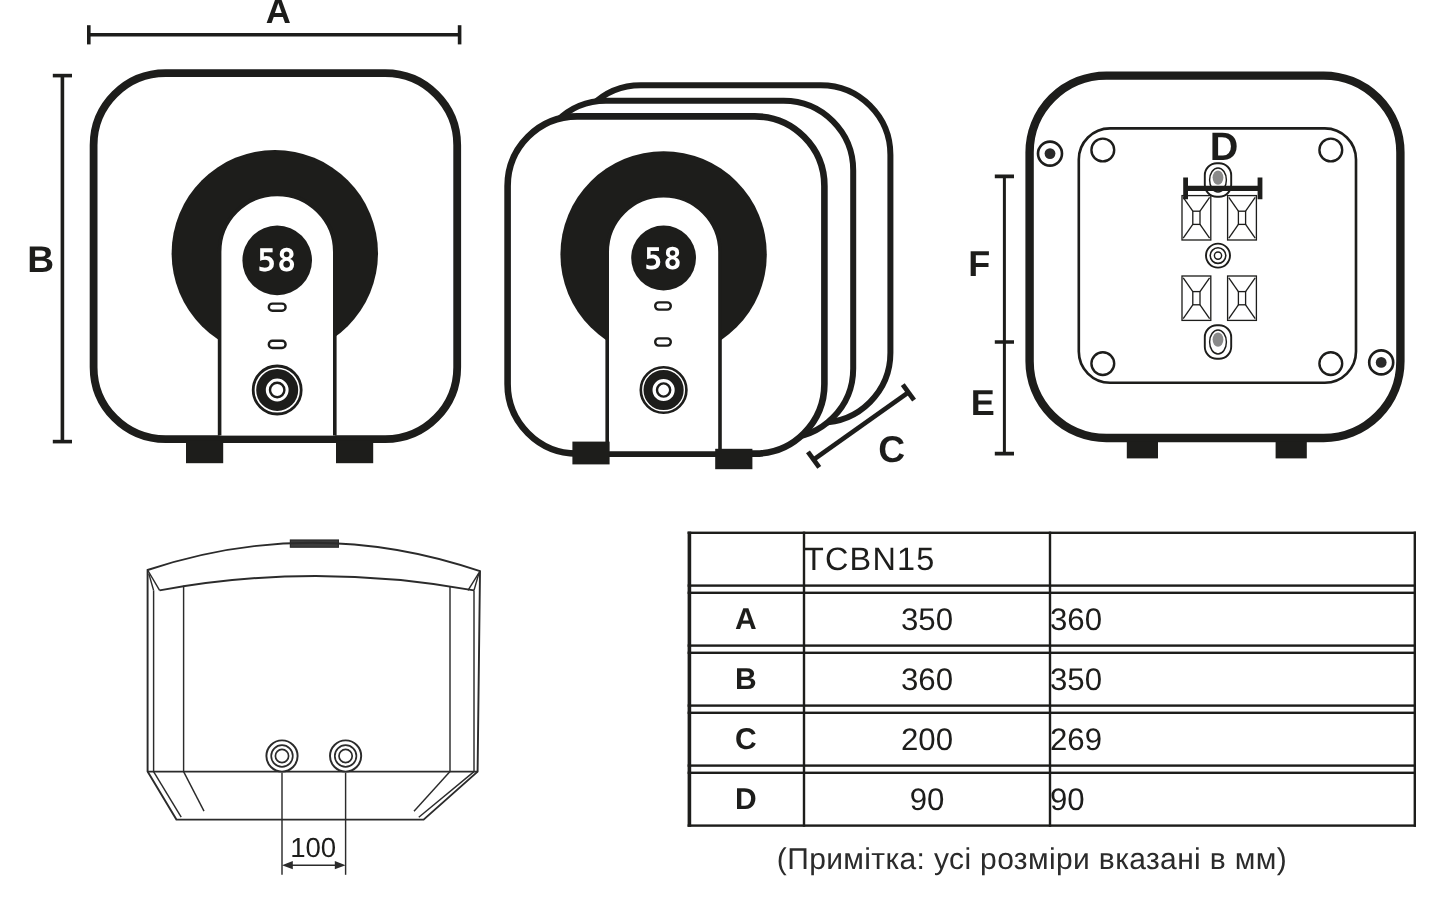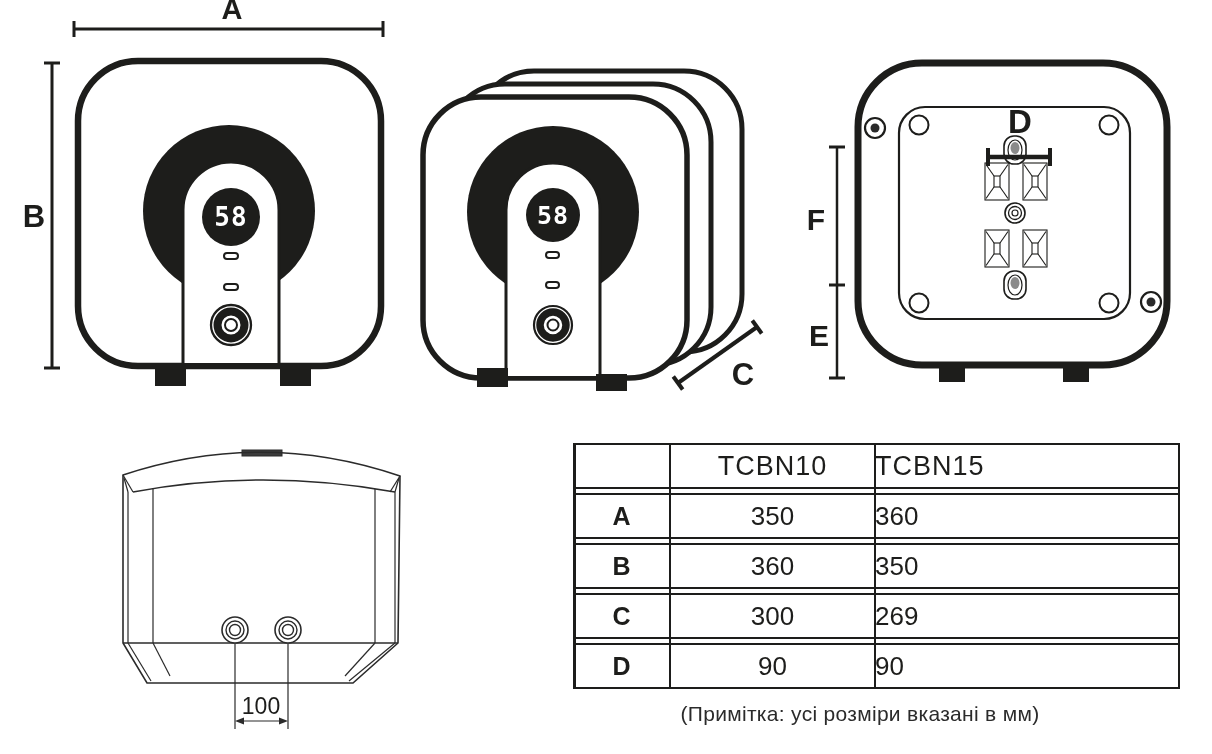--- a/index.html
+++ b/index.html
@@ -14,21 +14,21 @@
   .dims-table{position:absolute;left:573px;top:443px;width:607px;height:246px;}
   .vline{position:absolute;top:0;bottom:0;width:2.5px;background:#1d1d1b;z-index:2;}
   .t-row{position:relative;display:flex;align-items:center;height:46px;margin-bottom:4px;
          border-top:2.5px solid #1d1d1b;border-bottom:2.5px solid #1d1d1b;box-sizing:border-box;}
   .t-row:last-child{margin-bottom:0;}
   .c0{width:97px;text-align:center;font-weight:bold;font-size:25px;}
   .c1{width:205px;text-align:center;font-size:26px;}
   .c2{width:305px;font-size:26px;}
   .hcell{font-size:27px;font-weight:400;letter-spacing:1px;}
   .note{position:absolute;left:555px;top:702px;width:610px;text-align:center;
-        font-size:21px;letter-spacing:.3px;color:#2b2b2b;}
+        font-size:25px;letter-spacing:.3px;color:#2b2b2b;}
 </style>
 </head>
 <body>
 
 <div class="canvas">
 
   <svg style="left:0;top:0" width="420" height="400" viewBox="0 0 420 400">
 
     <g stroke="#1d1d1b" stroke-width="3">
       <line x1="74" y1="29" x2="383" y2="29"></line>
@@ -205,36 +205,35 @@
   </svg>
 
   <div class="dims-table">
     <div class="vline" style="left:0"></div>
     <div class="vline" style="left:95.5px"></div>
     <div class="vline" style="left:300.5px"></div>
     <div class="vline" style="left:604.5px"></div>
 
     <div class="t-row">
       <div class="c0 hcell"></div>
-      <div class="c1 hcell">TCBN10</div>
       <div class="c2 hcell">TCBN15</div>
     </div>
     <div class="t-row">
       <div class="c0">A</div>
       <div class="c1">350</div>
       <div class="c2">360</div>
     </div>
     <div class="t-row">
       <div class="c0">B</div>
       <div class="c1">360</div>
       <div class="c2">350</div>
     </div>
     <div class="t-row">
       <div class="c0">C</div>
-      <div class="c1">300</div>
+      <div class="c1">200</div>
       <div class="c2">269</div>
     </div>
     <div class="t-row">
       <div class="c0">D</div>
       <div class="c1">90</div>
       <div class="c2">90</div>
     </div>
   </div>
 
   <div class="note">(Примітка: усі розміри вказані в мм)</div>

